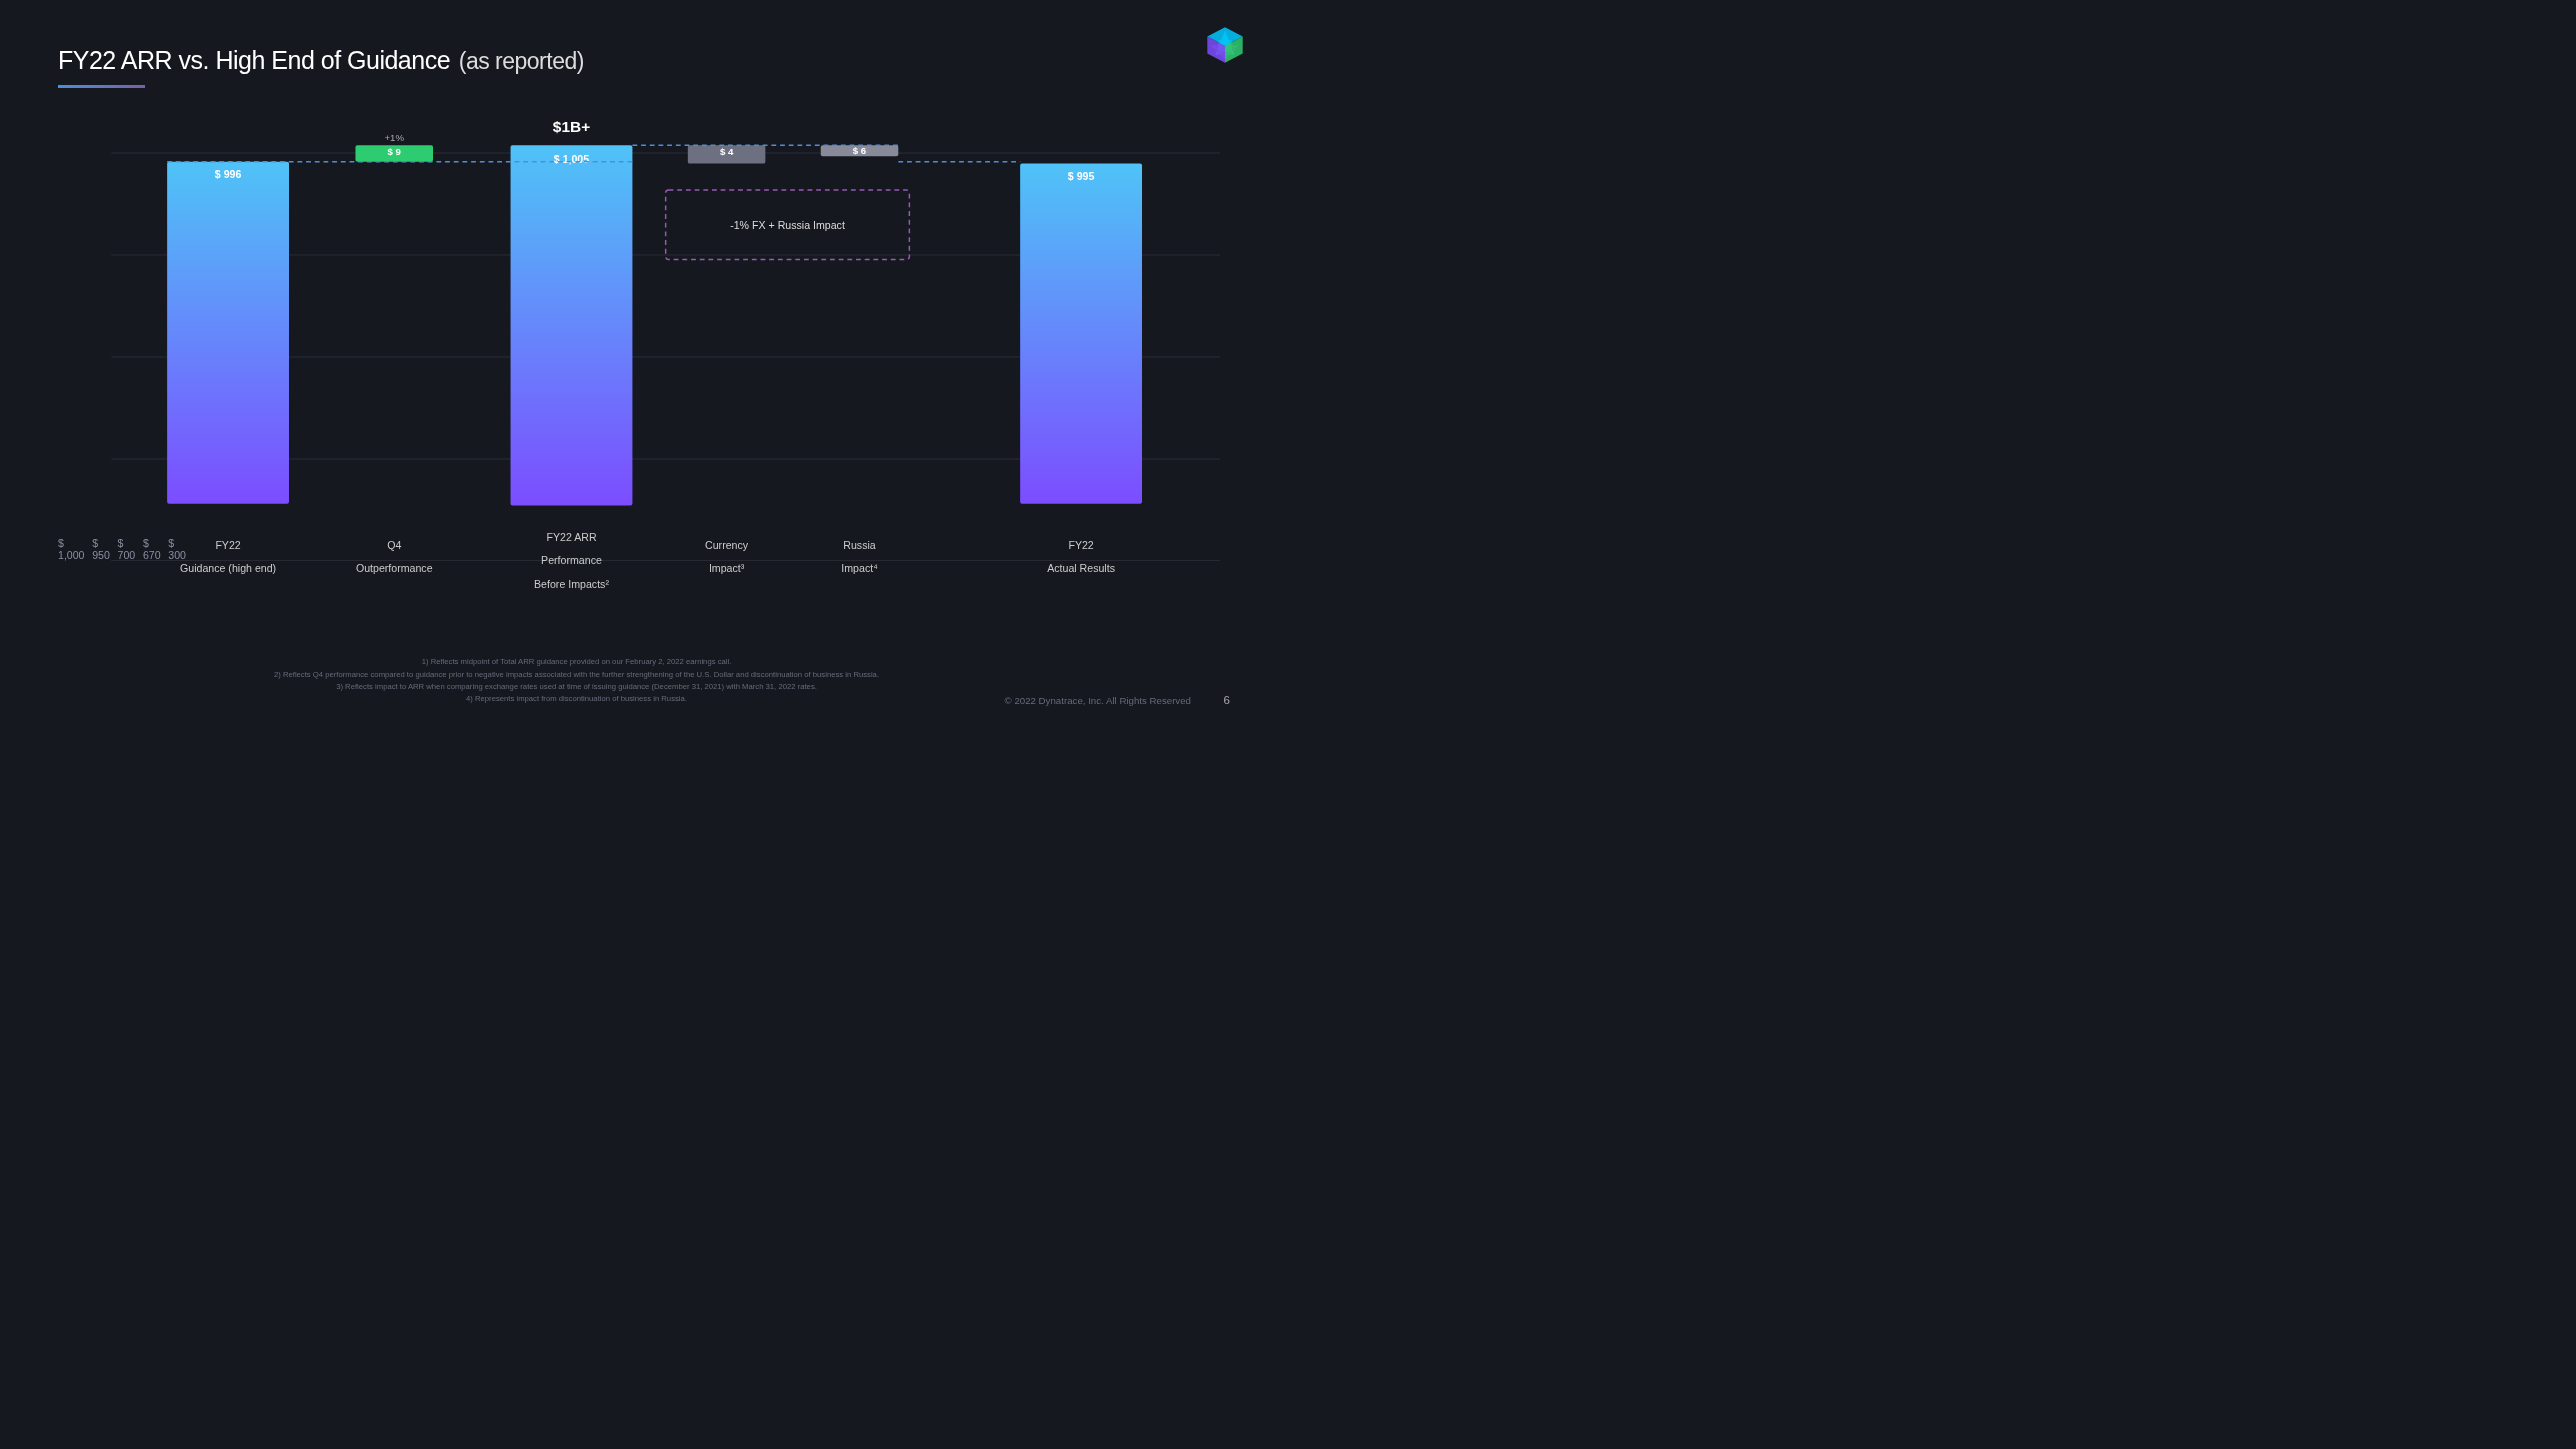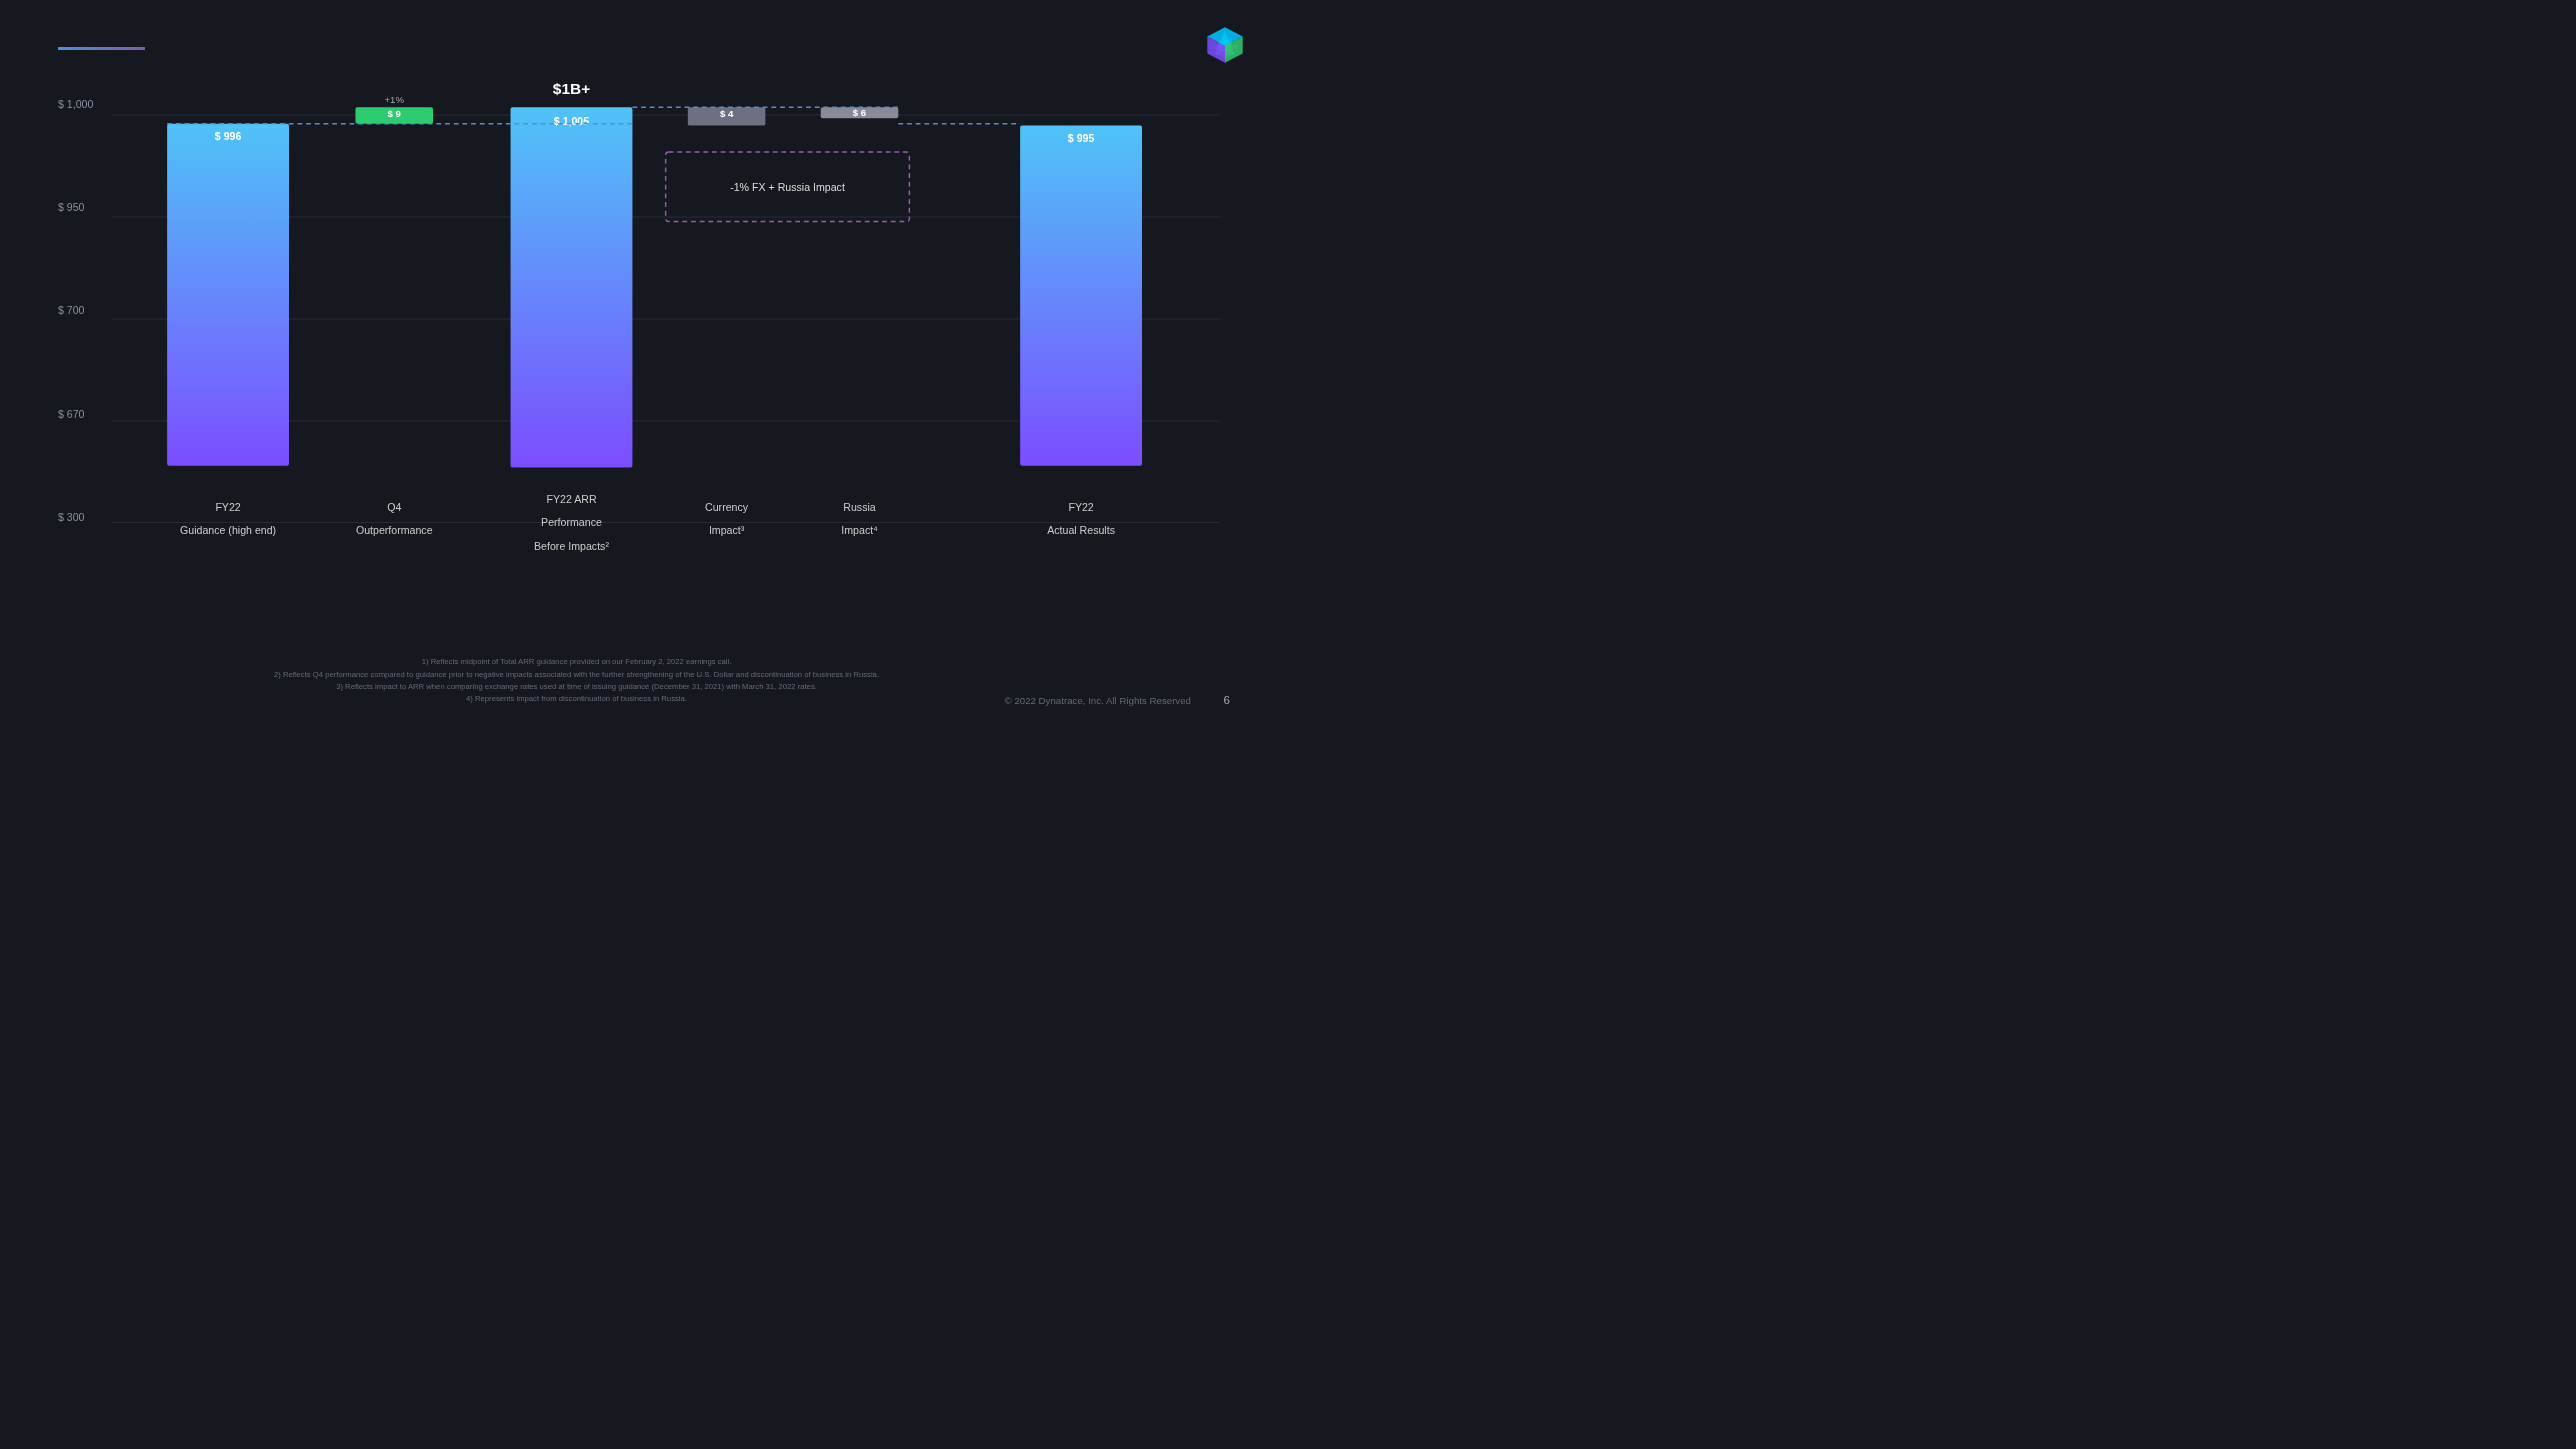--- a/index.html
+++ b/index.html
@@ -60,23 +60,23 @@
       margin-top: 9.7px;
     }
 
     .y-axis-labels {
       position: absolute;
       left: 0;
       top: 29px;
       bottom: 48px;
       width: 53px;
       display: flex;
-      flex-direction: column;
+      flex-direction: row;
       justify-content: space-between;
-      align-items: flex-start;
+      align-items: flex-end;
     }
 
     .y-label {
       font-size: 10.6px;
       color: #8a8ea0;
       padding-right: 7.7px;
     }
 
     .chart-inner {
       position: absolute;
@@ -136,20 +136,24 @@
         <polygon points="25,2 48,14 25,26 2,14" fill="#00c8ff" opacity="0.85"></polygon>
 
         <polygon points="2,14 25,26 25,48 2,36" fill="#7c4dff" opacity="0.85"></polygon>
 
         <polygon points="48,14 25,26 25,48 48,36" fill="#2ecc71" opacity="0.85"></polygon>
       </g>
     </svg>
   </div>
 
   <div class="title-block">
+    <div class="main-title">
+      <span>FY22 ARR vs. High End of Guidance</span>
+      <span style="font-weight:400; font-size:23px; color:#dddddd;">(as reported)</span>
+    </div>
     <div class="title-underline"></div>
   </div>
 
   <div class="chart-area">
 
     <div class="y-axis-labels">
       <span class="y-label">$ 1,000</span>
       <span class="y-label">$ 950</span>
       <span class="y-label">$ 700</span>
       <span class="y-label">$ 670</span>

